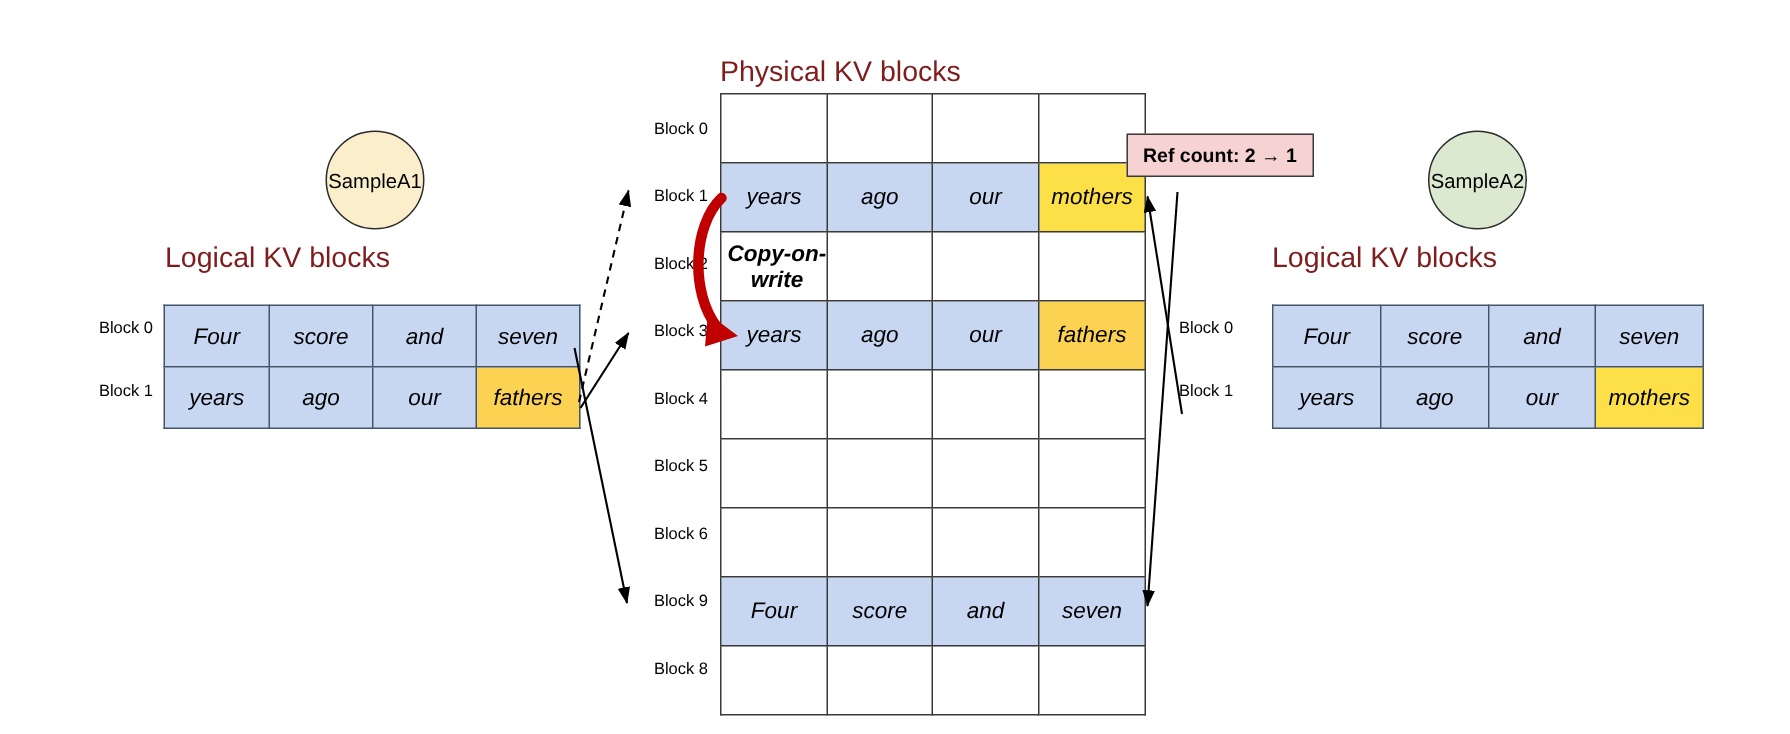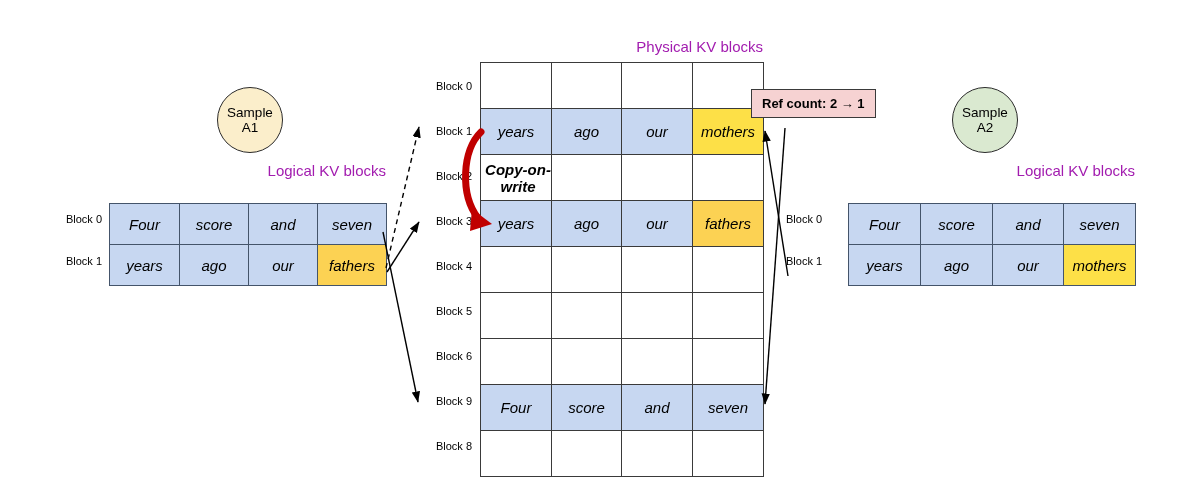--- a/index.html
+++ b/index.html
@@ -16,43 +16,42 @@
     position: relative;
     width: 1193px;
     height: 489px;
     overflow: hidden;
     background: #ffffff;
   }
 
   
   .caption {
     position: absolute;
-    font-size: 15px;
-    color: #a21caf;
+    font-size: 19px;
+    color: #7f1d1d;
     white-space: nowrap;
-    text-align: right;
+    text-align: left;
   }
   .blk-label {
     position: absolute;
     font-size: 11px;
     color: #000;
     white-space: nowrap;
     text-align: right;
   }
   .blk-label.left-aligned { text-align: left; }
 
   
   .sample-circle {
     position: absolute;
     width: 64px;
     height: 64px;
     border-radius: 50%;
     border: 1px solid #2b2b2b;
     display: flex;
-    flex-direction: column;
     align-items: center;
     justify-content: center;
     font-size: 13.5px;
     line-height: 15px;
     color: #000;
   }
   .sample-a1 { background: #fbeecb; }
   .sample-a2 { background: #dae9d0; }
 
   

